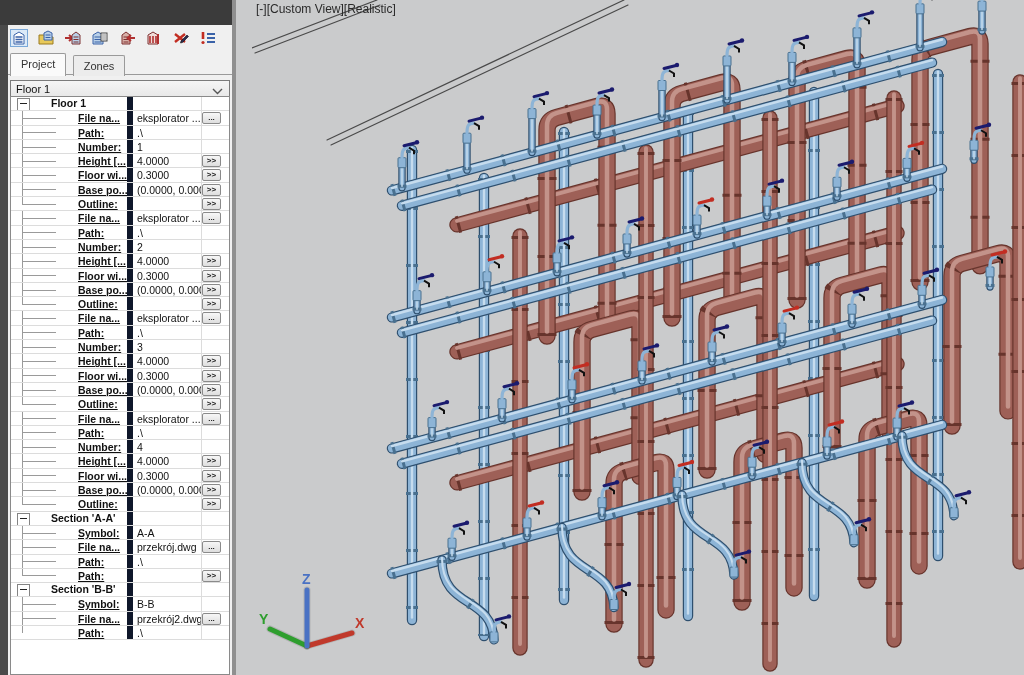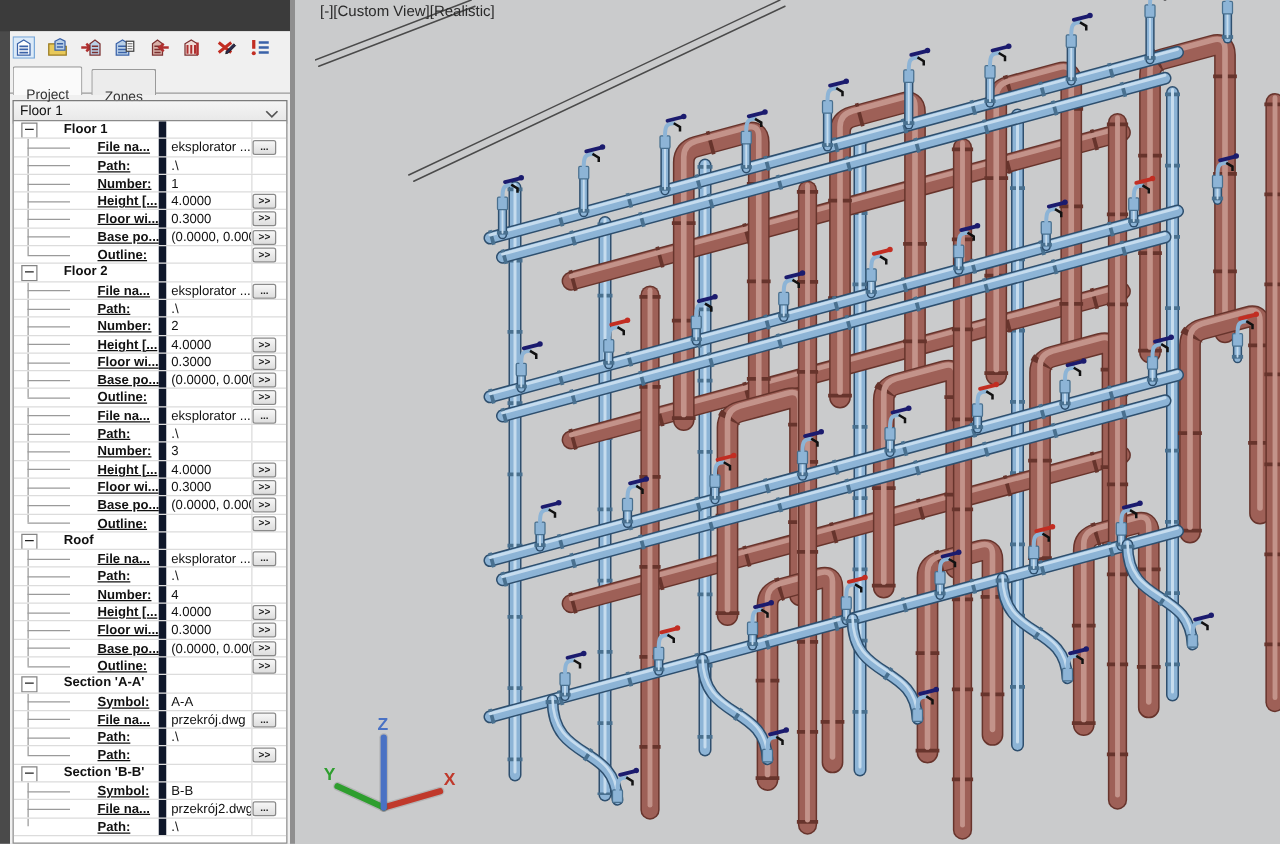--- a/index.html
+++ b/index.html
@@ -4,21 +4,21 @@
 <style>
   html,body{margin:0;padding:0;width:1024px;height:675px;overflow:hidden;
     font-family:"Liberation Sans",sans-serif;background:#cacbcc;}
   
   .left-strip{position:absolute;left:0;top:0;width:8px;height:675px;background:#4a4a4a;}
   .titlebar{position:absolute;left:0;top:0;width:232px;height:25px;background:#3b3b3b;}
   .panel{position:absolute;left:8px;top:25px;width:224px;height:650px;background:#f0f0f0;}
   .toolbar{height:26px;display:flex;align-items:center;padding-left:2px;gap:9px;}
   .tbtn{width:18px;height:18px;display:inline-flex;align-items:center;justify-content:center;}
   .tabbar{height:21px;border-bottom:1px solid #9a9a9a;padding-left:2px;margin-top:2px;}
-  .tab{display:inline-block;box-sizing:border-box;height:21px;padding:16px 10px 0 10px;
+  .tab{display:inline-block;box-sizing:border-box;height:21px;padding:4px 10px 0 10px;
     border:1px solid #9a9a9a;border-bottom:none;background:#ececec;font-size:11px;color:#333;
     margin-right:2px;border-radius:2px 2px 0 0;vertical-align:bottom;}
   .tab.active{background:#fafafa;height:23px;position:relative;top:0px;z-index:2;}
   .combo{position:relative;box-sizing:border-box;margin:5px 2px 3px 2px;height:19px;
     border:1px solid #7b7b7b;background:linear-gradient(#f5f5f5,#e7e7e7);
     font-size:11px;color:#111;line-height:17px;padding-left:5px;}
   .combo svg{position:absolute;right:6px;top:7px;}
   .tree{position:absolute;left:2px;right:2px;top:71px;bottom:0;background:#fff;
     border:1px solid #8a8a8a;overflow:hidden;}
   .tree-row{box-sizing:border-box;height:14.3px;display:flex;border-bottom:1px solid #dcdcdc;
@@ -200,27 +200,90 @@
           <div class="tick"></div>
           <div class="row-label">Outline:</div>
         </div>
         <div class="cell-b"></div>
         <div class="cell-c">
           <div class="mini-btn">&gt;&gt;</div>
         </div>
       </div>
       <div class="tree-row">
         <div class="cell-a">
-          <div class="expand">
-            <i></i>
-          </div>
-          <div class="group-label">Floor 2</div>
+          <div class="vline"></div>
+          <div class="tick"></div>
+          <div class="row-label">File na...</div>
+        </div>
+        <div class="cell-b">eksplorator ...</div>
+        <div class="cell-c">
+          <div class="mini-btn">...</div>
+        </div>
+      </div>
+      <div class="tree-row">
+        <div class="cell-a">
+          <div class="vline"></div>
+          <div class="tick"></div>
+          <div class="row-label">Path:</div>
+        </div>
+        <div class="cell-b">.\</div>
+        <div class="cell-c"></div>
+      </div>
+      <div class="tree-row">
+        <div class="cell-a">
+          <div class="vline"></div>
+          <div class="tick"></div>
+          <div class="row-label">Number:</div>
+        </div>
+        <div class="cell-b">2</div>
+        <div class="cell-c"></div>
+      </div>
+      <div class="tree-row">
+        <div class="cell-a">
+          <div class="vline"></div>
+          <div class="tick"></div>
+          <div class="row-label">Height [...</div>
+        </div>
+        <div class="cell-b">4.0000</div>
+        <div class="cell-c">
+          <div class="mini-btn">&gt;&gt;</div>
+        </div>
+      </div>
+      <div class="tree-row">
+        <div class="cell-a">
+          <div class="vline"></div>
+          <div class="tick"></div>
+          <div class="row-label">Floor wi...</div>
+        </div>
+        <div class="cell-b">0.3000</div>
+        <div class="cell-c">
+          <div class="mini-btn">&gt;&gt;</div>
+        </div>
+      </div>
+      <div class="tree-row">
+        <div class="cell-a">
+          <div class="vline"></div>
+          <div class="tick"></div>
+          <div class="row-label">Base po...</div>
+        </div>
+        <div class="cell-b">(0.0000, 0.0000</div>
+        <div class="cell-c">
+          <div class="mini-btn">&gt;&gt;</div>
+        </div>
+      </div>
+      <div class="tree-row">
+        <div class="cell-a">
+          <div class="vline half"></div>
+          <div class="tick"></div>
+          <div class="row-label">Outline:</div>
         </div>
         <div class="cell-b"></div>
-        <div class="cell-c"></div>
+        <div class="cell-c">
+          <div class="mini-btn">&gt;&gt;</div>
+        </div>
       </div>
       <div class="tree-row">
         <div class="cell-a">
           <div class="vline"></div>
           <div class="tick"></div>
           <div class="row-label">File na...</div>
         </div>
         <div class="cell-b">eksplorator ...</div>
         <div class="cell-c">
           <div class="mini-btn">...</div>
@@ -234,21 +297,21 @@
         </div>
         <div class="cell-b">.\</div>
         <div class="cell-c"></div>
       </div>
       <div class="tree-row">
         <div class="cell-a">
           <div class="vline"></div>
           <div class="tick"></div>
           <div class="row-label">Number:</div>
         </div>
-        <div class="cell-b">2</div>
+        <div class="cell-b">3</div>
         <div class="cell-c"></div>
       </div>
       <div class="tree-row">
         <div class="cell-a">
           <div class="vline"></div>
           <div class="tick"></div>
           <div class="row-label">Height [...</div>
         </div>
         <div class="cell-b">4.0000</div>
         <div class="cell-c">
@@ -280,103 +343,20 @@
       <div class="tree-row">
         <div class="cell-a">
           <div class="vline half"></div>
           <div class="tick"></div>
           <div class="row-label">Outline:</div>
         </div>
         <div class="cell-b"></div>
         <div class="cell-c">
           <div class="mini-btn">&gt;&gt;</div>
         </div>
-      </div>
-      <div class="tree-row">
-        <div class="cell-a">
-          <div class="vline"></div>
-          <div class="tick"></div>
-          <div class="row-label">File na...</div>
-        </div>
-        <div class="cell-b">eksplorator ...</div>
-        <div class="cell-c">
-          <div class="mini-btn">...</div>
-        </div>
-      </div>
-      <div class="tree-row">
-        <div class="cell-a">
-          <div class="vline"></div>
-          <div class="tick"></div>
-          <div class="row-label">Path:</div>
-        </div>
-        <div class="cell-b">.\</div>
-        <div class="cell-c"></div>
-      </div>
-      <div class="tree-row">
-        <div class="cell-a">
-          <div class="vline"></div>
-          <div class="tick"></div>
-          <div class="row-label">Number:</div>
-        </div>
-        <div class="cell-b">3</div>
-        <div class="cell-c"></div>
-      </div>
-      <div class="tree-row">
-        <div class="cell-a">
-          <div class="vline"></div>
-          <div class="tick"></div>
-          <div class="row-label">Height [...</div>
-        </div>
-        <div class="cell-b">4.0000</div>
-        <div class="cell-c">
-          <div class="mini-btn">&gt;&gt;</div>
-        </div>
-      </div>
-      <div class="tree-row">
-        <div class="cell-a">
-          <div class="vline"></div>
-          <div class="tick"></div>
-          <div class="row-label">Floor wi...</div>
-        </div>
-        <div class="cell-b">0.3000</div>
-        <div class="cell-c">
-          <div class="mini-btn">&gt;&gt;</div>
-        </div>
-      </div>
-      <div class="tree-row">
-        <div class="cell-a">
-          <div class="vline"></div>
-          <div class="tick"></div>
-          <div class="row-label">Base po...</div>
-        </div>
-        <div class="cell-b">(0.0000, 0.0000</div>
-        <div class="cell-c">
-          <div class="mini-btn">&gt;&gt;</div>
-        </div>
-      </div>
-      <div class="tree-row">
-        <div class="cell-a">
-          <div class="vline half"></div>
-          <div class="tick"></div>
-          <div class="row-label">Outline:</div>
-        </div>
-        <div class="cell-b"></div>
-        <div class="cell-c">
-          <div class="mini-btn">&gt;&gt;</div>
-        </div>
-      </div>
-      <div class="tree-row">
-        <div class="cell-a">
-          <div class="expand">
-            <i></i>
-          </div>
-          <div class="group-label">Roof</div>
-        </div>
-        <div class="cell-b"></div>
-        <div class="cell-c"></div>
       </div>
       <div class="tree-row">
         <div class="cell-a">
           <div class="vline"></div>
           <div class="tick"></div>
           <div class="row-label">File na...</div>
         </div>
         <div class="cell-b">eksplorator ...</div>
         <div class="cell-c">
           <div class="mini-btn">...</div>

